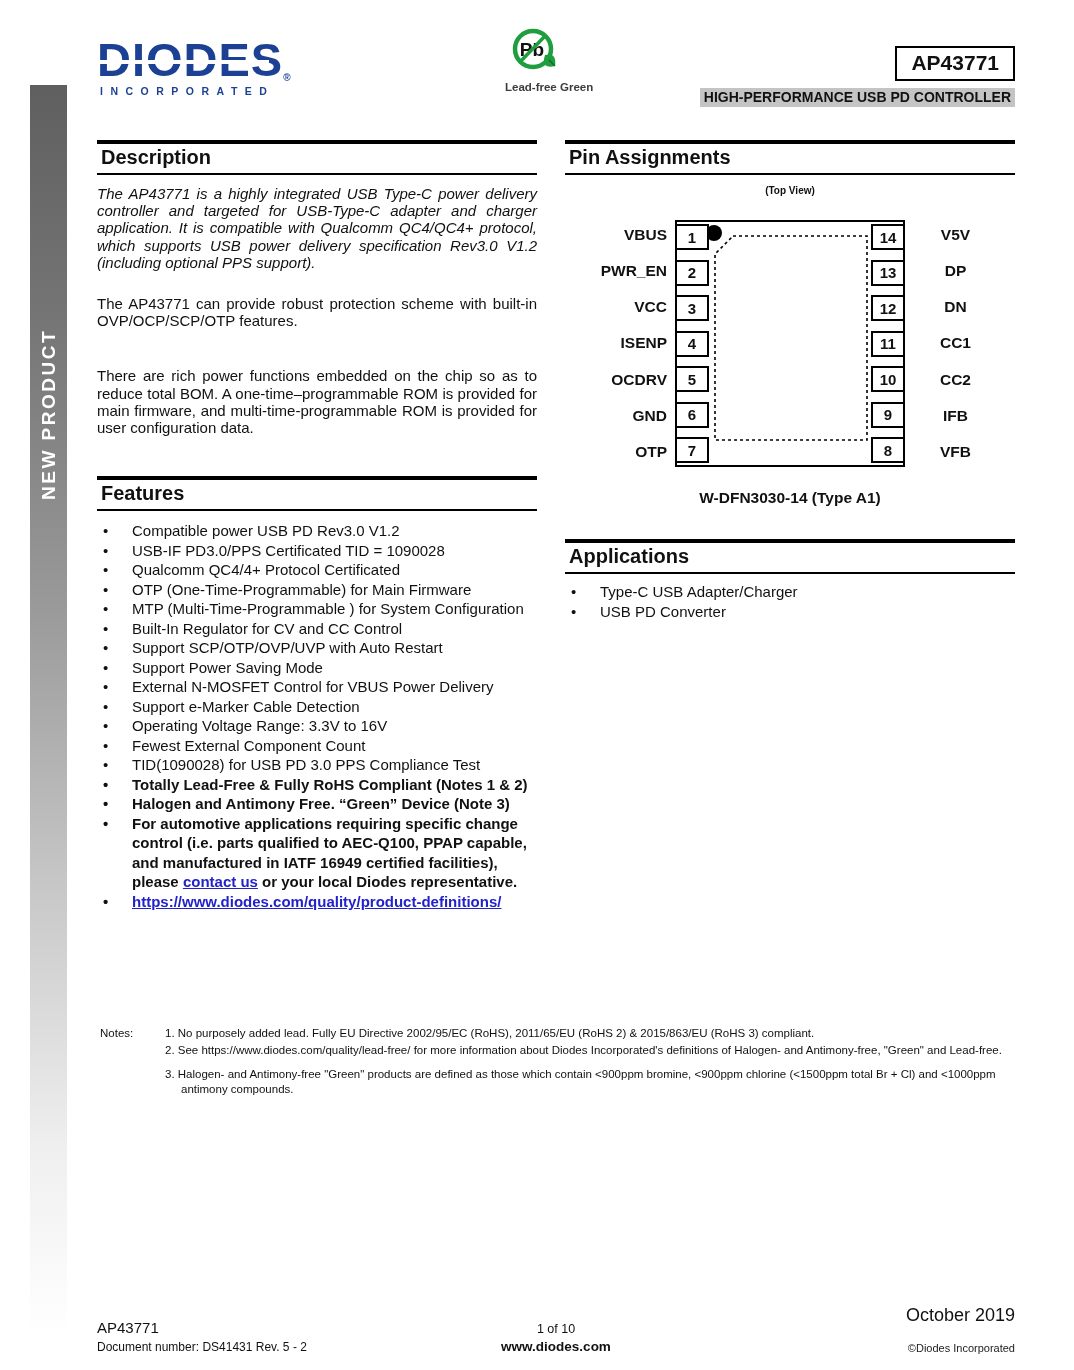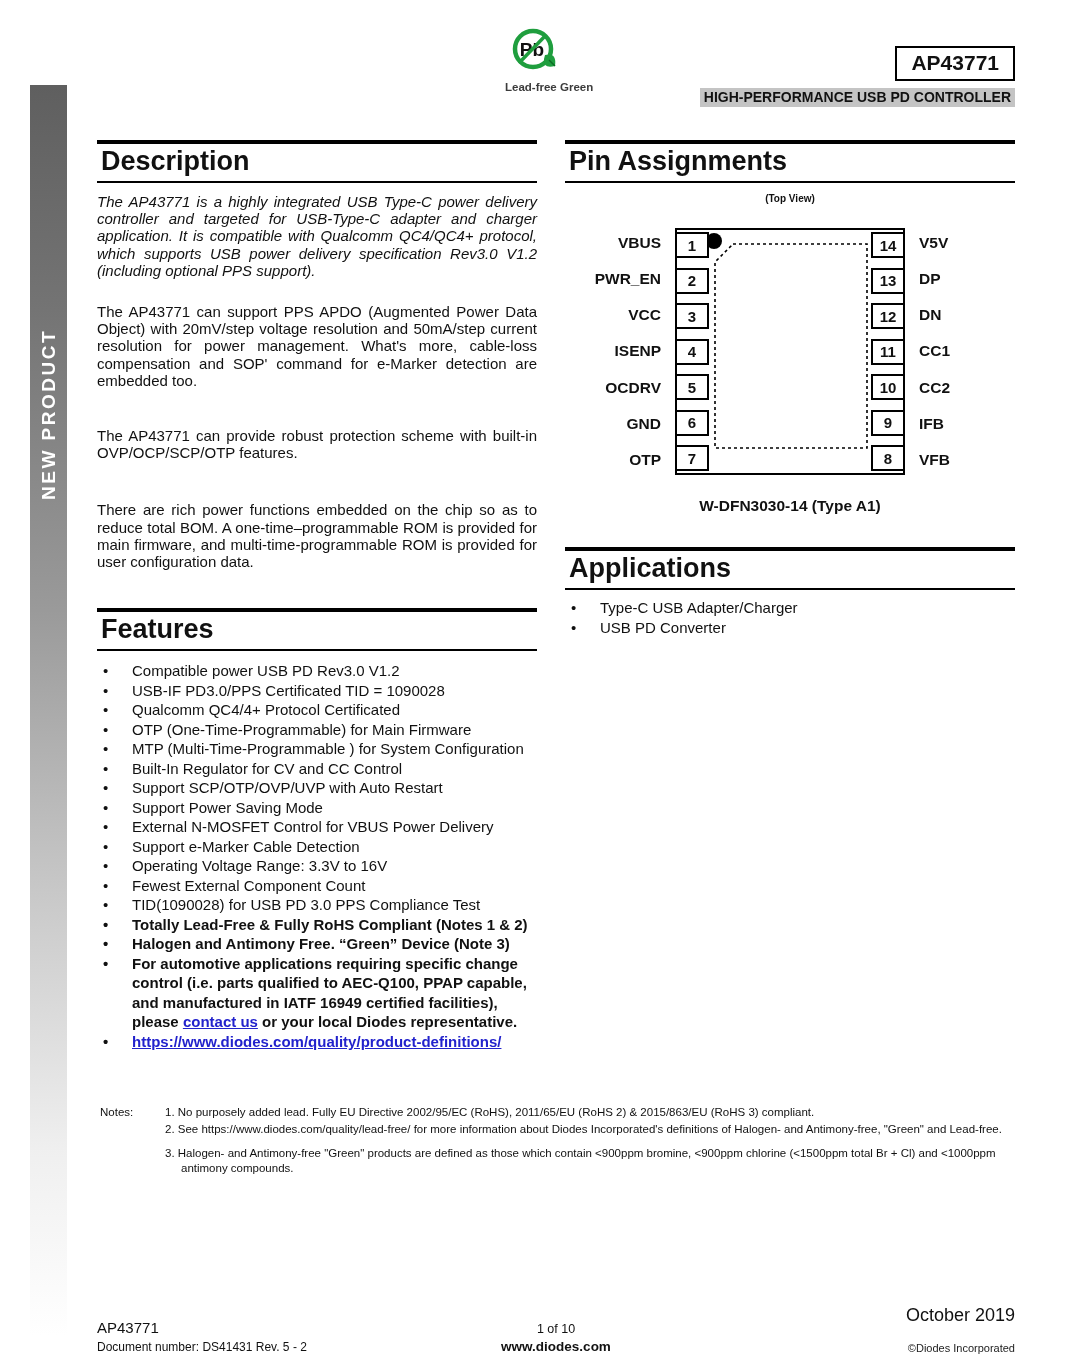--- a/index.html
+++ b/index.html
@@ -53,38 +53,38 @@
 
   
   .content { display:flex; gap:28px; padding:28px 59px 0 97px; min-height:860px; align-items:flex-start; }
   .col-left  { width:440px; }
   .col-right { width:450px; }
 
   .section-header {
     border-top:4px solid #000; border-bottom:2.5px solid #000;
     padding:2px 0 4px 4px; margin-bottom:10px;
   }
-  .section-header h2 { font-size:27px; font-weight:bold; }
+  .section-header h2 { font-size:20px; font-weight:bold; }
 
   .para { font-size:15px; line-height:17.2px; text-align:justify; }
   .para:nth-child(1) { margin-bottom:24px;font-style:italic; }
   .para:nth-child(2) { margin-bottom:38px; }
   .para:nth-child(3) { margin-bottom:40px; }
   .para:nth-child(4) { margin-bottom:38px; }
 
   .bullet-row { display:flex; font-size:15px; line-height:19.5px; }
   .bullet-row.bold { font-weight:bold; }
   .bullet { width:35px; flex:0 0 35px; padding-left:6px; }
   .bullet-text { flex:1; }
   a.link { color:#2222cc; text-decoration:underline; cursor:pointer; }
 
   
   .top-view { text-align:center; font-weight:bold; font-size:10px; margin:8px 0 24px 0; }
-  .chip-diagram { display:flex; justify-content:center; gap:14px; height:247px; }
-  .pin-labels { display:flex; flex-direction:column; justify-content:space-between; padding:2px 0; width:85px; }
+  .chip-diagram { display:flex; justify-content:center; gap:8px; height:247px; }
+  .pin-labels { display:flex; flex-direction:column; justify-content:space-between; padding:2px 0; width:85px;text-align:center; }
   .pin-labels .pin-label { height:26px; line-height:26px; font-weight:bold; font-size:15.5px; }
   .pin-labels.left { text-align:right; }
   .chip-body { position:relative; width:230px; border:2px solid #000; background:#fff; }
   .die-outline { position:absolute; inset:0; width:100%; height:100%; }
   .pins { position:absolute; top:0; bottom:0; display:flex; flex-direction:column; justify-content:space-between; padding:2px 0; }
   .pins.left { left:-2px; }
   .pins.right { right:-2px; }
   .pin-box {
     width:34px; height:26px; border:2px solid #000; background:#fff;
     display:flex; align-items:center; justify-content:center;
@@ -118,20 +118,26 @@
 </head>
 <body>
 
 <div class="page">
 
   <div class="sidebar">
     <div class="sidebar-text">NEW PRODUCT</div>
   </div>
 
   <div class="header">
+    <div class="logo-block">
+      <div>
+        <span class="logo-text">DIODES</span><span class="logo-reg">®</span>
+      </div>
+      <div class="logo-sub">INCORPORATED</div>
+    </div>
 
     <div class="leadfree">
       <svg width="58" height="50" viewBox="0 0 58 50">
         <circle cx="28" cy="23" r="18" fill="none" stroke="#1f9e3e" stroke-width="4.5"></circle>
         <text x="27" y="30" font-size="19" font-weight="bold" font-family="Liberation Sans, sans-serif" text-anchor="middle" fill="#111">Pb</text>
         <line x1="41" y1="9" x2="14" y2="37" stroke="#1f9e3e" stroke-width="3.5"></line>
         <path d="M40 29 Q52 26 50 40 Q38 43 39 33 Z" fill="#1f9e3e"></path>
         <path d="M50 40 L44 34" stroke="#0d6b25" stroke-width="1.4" fill="none"></path>
       </svg>
       <div class="leadfree-label">Lead-free Green</div>
@@ -144,21 +150,20 @@
   </div>
 
   <div class="content">
 
     <div class="col-left">
       <div class="section-header">
         <h2>Description</h2>
       </div>
       <div id="desc-paras">
           <p class="para">The AP43771 is a highly integrated USB Type-C power delivery controller and targeted for USB-Type-C adapter and charger application. It is compatible with Qualcomm QC4/QC4+ protocol, which supports USB power delivery specification Rev3.0 V1.2 (including optional PPS support).</p>
-          <p class="para">The AP43771 can support PPS APDO (Augmented Power Data Object) with 20mV/step voltage resolution and 50mA/step current resolution for power management. What's more, cable-loss compensation and SOP' command for e-Marker detection are embedded too.</p>
           <p class="para">The AP43771 can provide robust protection scheme with built-in OVP/OCP/SCP/OTP features.</p>
           <p class="para">There are rich power functions embedded on the chip so as to reduce total BOM. A one-time–programmable ROM is provided for main firmware, and multi-time-programmable ROM is provided for user configuration data.</p>
         </div>
 
       <div class="section-header">
         <h2>Features</h2>
       </div>
       <div id="features-list">
           <div class="bullet-row">
             <span class="bullet">•</span>

